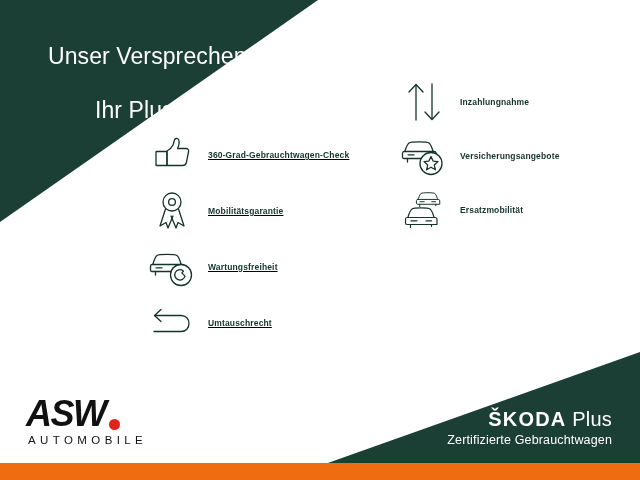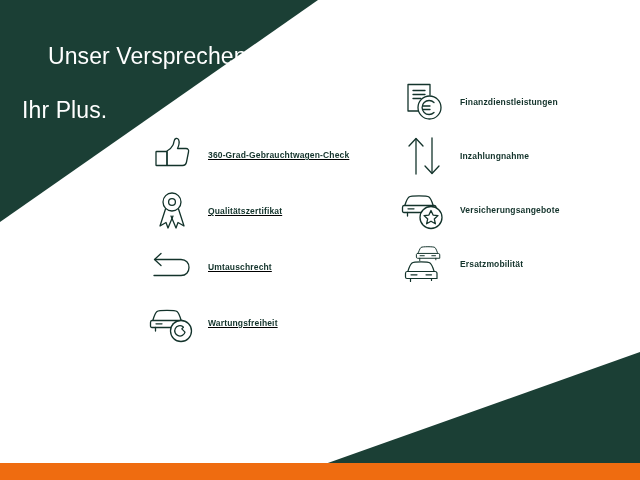--- a/index.html
+++ b/index.html
@@ -24,20 +24,21 @@
   .headline{
     position:absolute;
     left:22px; top:16px;
     color:#ffffff;
     font-size:23px;
     line-height:27px;
     font-weight:400;
     letter-spacing:0.1px;
     white-space:pre;
     z-index:5;
+    text-align:center;
   }
   .headline .l2{display:block;}
 
   
   .col{position:absolute;z-index:6;}
   .col-left{left:146px; top:128px;text-decoration:underline;}
   .col-right{left:398px; top:76px;}
 
   .feature{
     display:flex;
@@ -159,64 +160,52 @@
 
     <div class="feature">
       <span class="ico">
         <svg width="40" height="42" viewBox="0 0 40 42" fill="none" stroke="#13332b" stroke-width="1.3" stroke-linejoin="round" stroke-linecap="round">
           <circle cx="20" cy="12" r="9"></circle>
           <circle cx="20" cy="12" r="3.4"></circle>
           <path d="M13.5 19 L8 36 L14 32.5 L16 38 L21 26"></path>
           <path d="M26.5 19 L32 36 L26 32.5 L24 38 L19 26"></path>
         </svg>
       </span>
-      <span class="lbl">Qualitätszertifikat</span>
-    </div>
-
-
-    <div class="feature">
-      <span class="ico">
-        <svg width="44" height="36" viewBox="0 0 44 36" fill="none" stroke="#13332b" stroke-width="1.3" stroke-linejoin="round" stroke-linecap="round">
-          <path d="M5 10.5 L31 10.5 C36 10.5 39 14 39 18.5 C39 23 36 26.5 31 26.5 L4 26.5"></path>
-          <path d="M11 4.5 L4.5 10.5 L11 16.5"></path>
-        </svg>
-      </span>
-      <span class="lbl">Umtauschrecht</span>
-    </div>
+      <span class="lbl">Mobilitätsgarantie</span>
+    </div>
+
 
     <div class="feature">
       <span class="ico">
         <svg width="46" height="42" viewBox="0 0 46 42" fill="none" stroke="#13332b" stroke-width="1.3" stroke-linejoin="round" stroke-linecap="round">
           <path d="M4 18 C4 18 6 11 8 9.5 C10 8 26 8 28 9.5 C30 11 32 18 32 18"></path>
           <path d="M3 18.5 L33 18.5 C34.2 18.5 35 19.3 35 20.5 L35 25.5 L3 25.5 C2 25.5 1.5 24.8 1.5 24 L1.5 20.5 C1.5 19.3 2 18.5 3 18.5 Z"></path>
           <path d="M6.5 25.5 L6.5 29 M29 25.5 L29 27"></path>
           <path d="M7 21.8 L13 21.8 M24 21.8 L29 21.8"></path>
           <circle cx="32" cy="29" r="10.5" fill="#ffffff"></circle>
           <path d="M35.8 24.5 a5.2 5.2 0 1 0 2.2 5.6 l-3.2 -3.2 l1.6 -1.6 z" transform="translate(-2,0)"></path>
         </svg>
       </span>
       <span class="lbl">Wartungsfreiheit</span>
     </div>
 
+    <div class="feature">
+      <span class="ico">
+        <svg width="44" height="36" viewBox="0 0 44 36" fill="none" stroke="#13332b" stroke-width="1.3" stroke-linejoin="round" stroke-linecap="round">
+          <path d="M5 10.5 L31 10.5 C36 10.5 39 14 39 18.5 C39 23 36 26.5 31 26.5 L4 26.5"></path>
+          <path d="M11 4.5 L4.5 10.5 L11 16.5"></path>
+        </svg>
+      </span>
+      <span class="lbl">Umtauschrecht</span>
+    </div>
+
   </div>
 
   <div class="col col-right">
 
-    <div class="feature">
-      <span class="ico">
-        <svg width="42" height="42" viewBox="0 0 42 42" fill="none" stroke="#13332b" stroke-width="1.3" stroke-linejoin="round" stroke-linecap="round">
-          <path d="M5 3.5 L27 3.5 L27 14 M5 3.5 L5 30 L16 30"></path>
-          <path d="M10 9.5 L22 9.5 M10 13.5 L22 13.5 M10 17.5 L18 17.5"></path>
-          <circle cx="26.5" cy="26.5" r="11.5" fill="#ffffff"></circle>
-          <path d="M31 21.5 a7 7 0 1 0 0 10"></path>
-          <path d="M20 25 L27 25 M20 28.5 L27 28.5"></path>
-        </svg>
-      </span>
-      <span class="lbl">Finanzdienstleistungen</span>
-    </div>
 
     <div class="feature">
       <span class="ico">
         <svg width="38" height="42" viewBox="0 0 38 42" fill="none" stroke="#13332b" stroke-width="1.3" stroke-linejoin="round" stroke-linecap="round">
           <path d="M11 39 L11 4"></path>
           <path d="M4 11 L11 3.5 L18 11"></path>
           <path d="M27 3 L27 38"></path>
           <path d="M20 31 L27 38.5 L34 31"></path>
         </svg>
       </span>
@@ -253,15 +242,28 @@
             <path d="M6.5 19.5 L6.5 22.5 M27.5 19.5 L27.5 21.5"></path>
             <path d="M7 15.8 L13 15.8 M22 15.8 L27.5 15.8"></path>
           </g>
         </svg>
       </span>
       <span class="lbl">Ersatzmobilität</span>
     </div>
 
   </div>
 
-
+  <div class="asw">
+    <div class="asw-word">
+      <span>ASW</span>
+      <span class="asw-dot"></span>
+    </div>
+    <div class="asw-sub">AUTOMOBILE</div>
+  </div>
+
+  <div class="skoda">
+    <div class="skoda-line1">
+      <span class="mark">ŠKODA</span><span class="plus"> </span><span class="plus">Plus</span>
+    </div>
+    <div class="skoda-line2">Zertifizierte Gebrauchtwagen</div>
+  </div>
 
 </div>
 
 </body></html>

